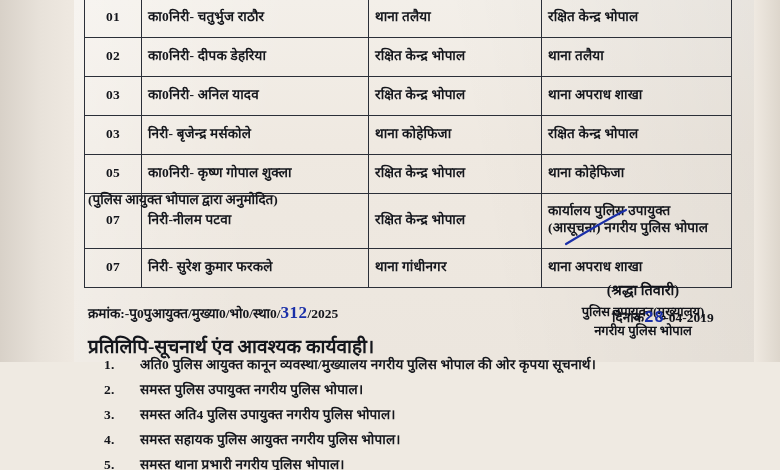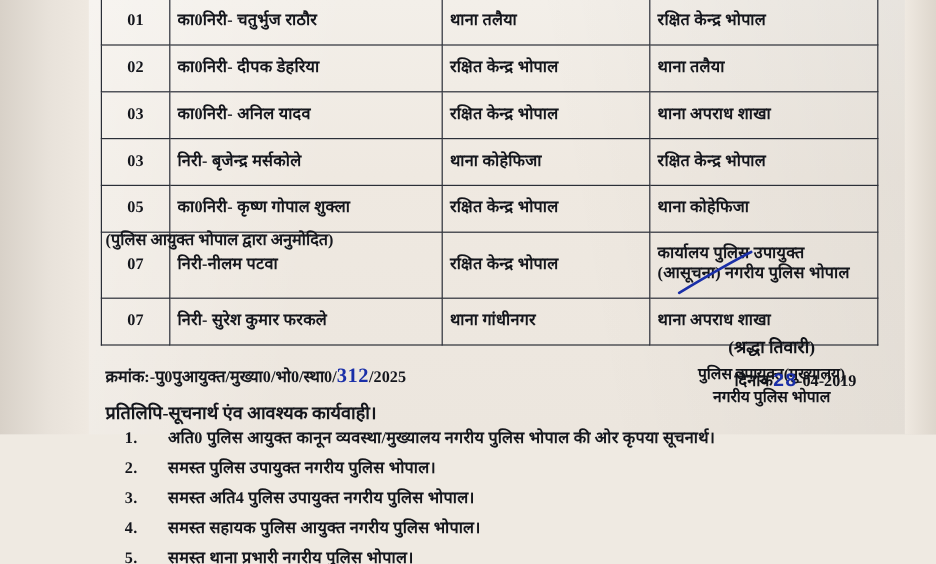--- a/index.html
+++ b/index.html
@@ -144,21 +144,21 @@
     color: #1a2fa8;
     font-size: 17px;
     font-weight: 700;
     letter-spacing: 0.5px;
     font-family: Liberation Serif, serif;
   }
   .copy-head {
     position: absolute;
     left: 88px;
     top: 333px;
-    font-size: 15px;
+    font-size: 19px;
     font-weight: 600;
     color: #14161c;
   }
   .copy-list {
     position: absolute;
     left: 104px;
     top: 355px;
     width: 640px;
     font-size: 13.5px;
     color: #14161c;

